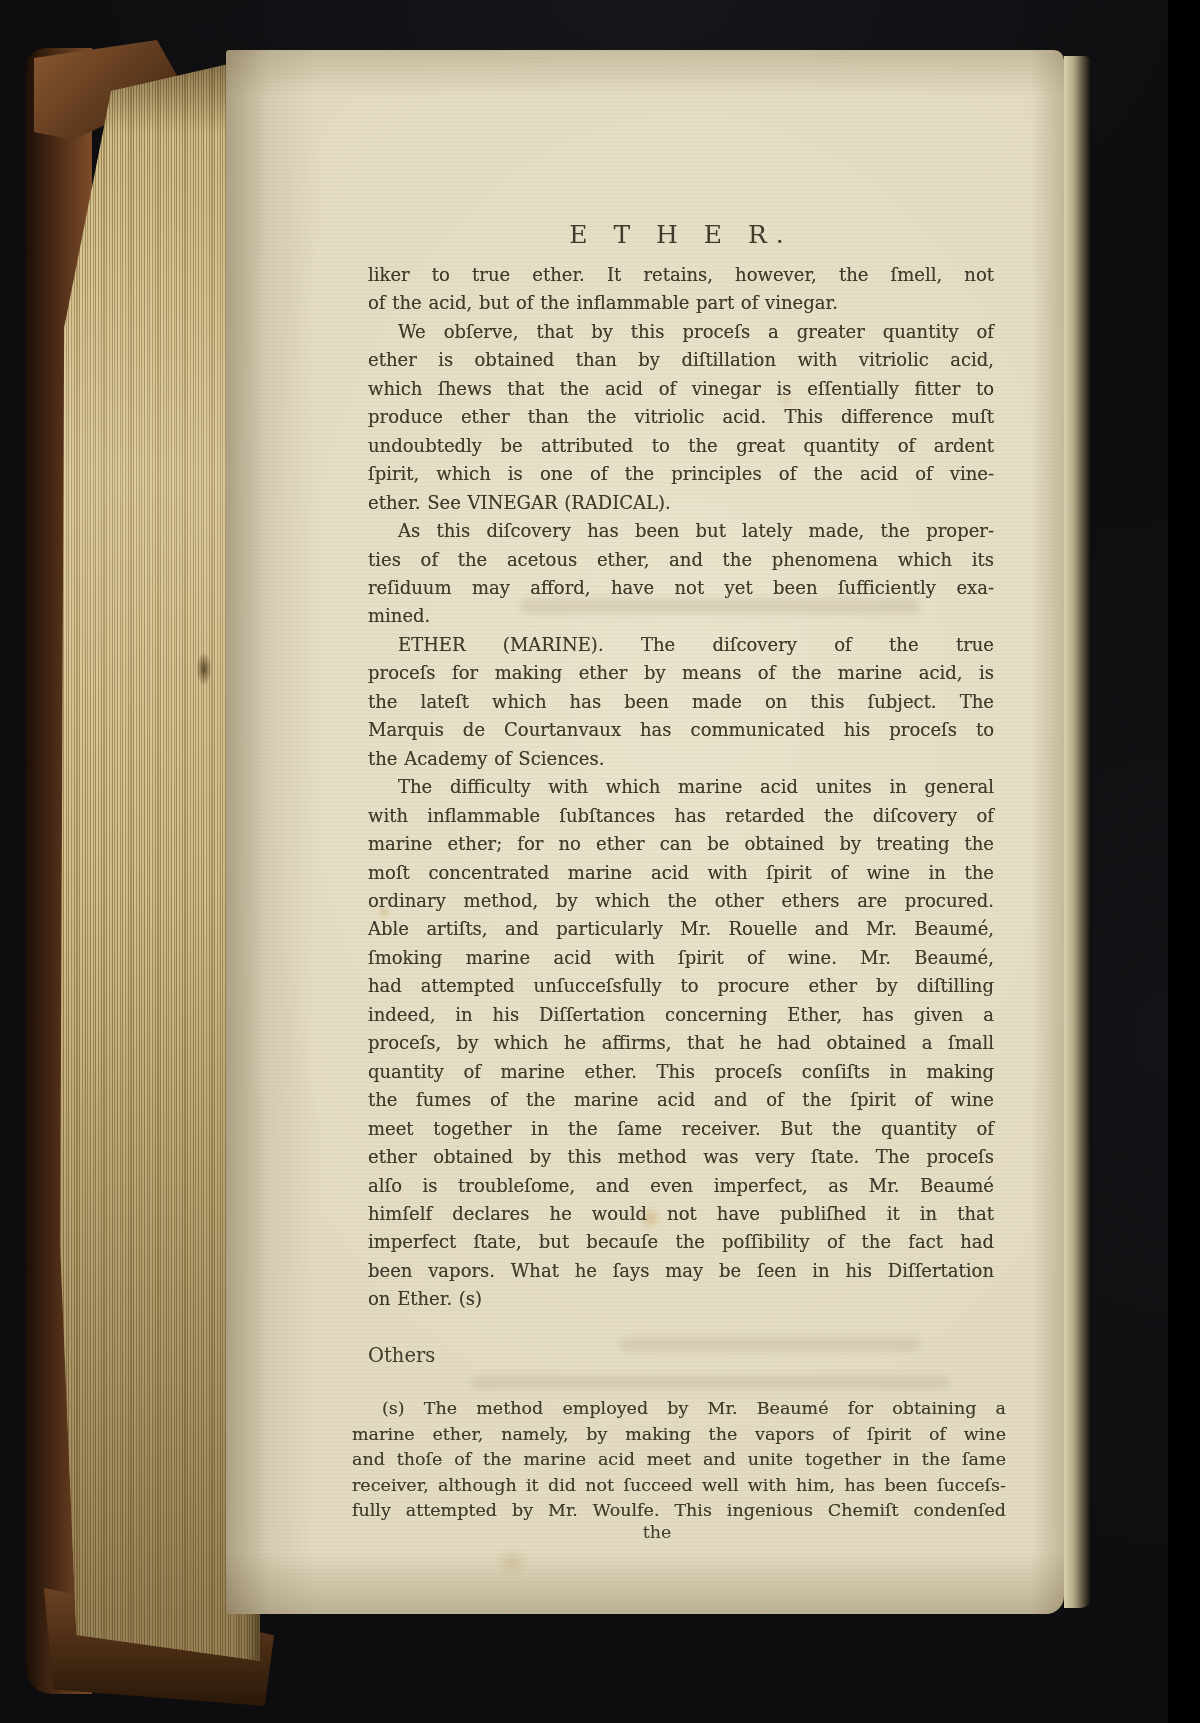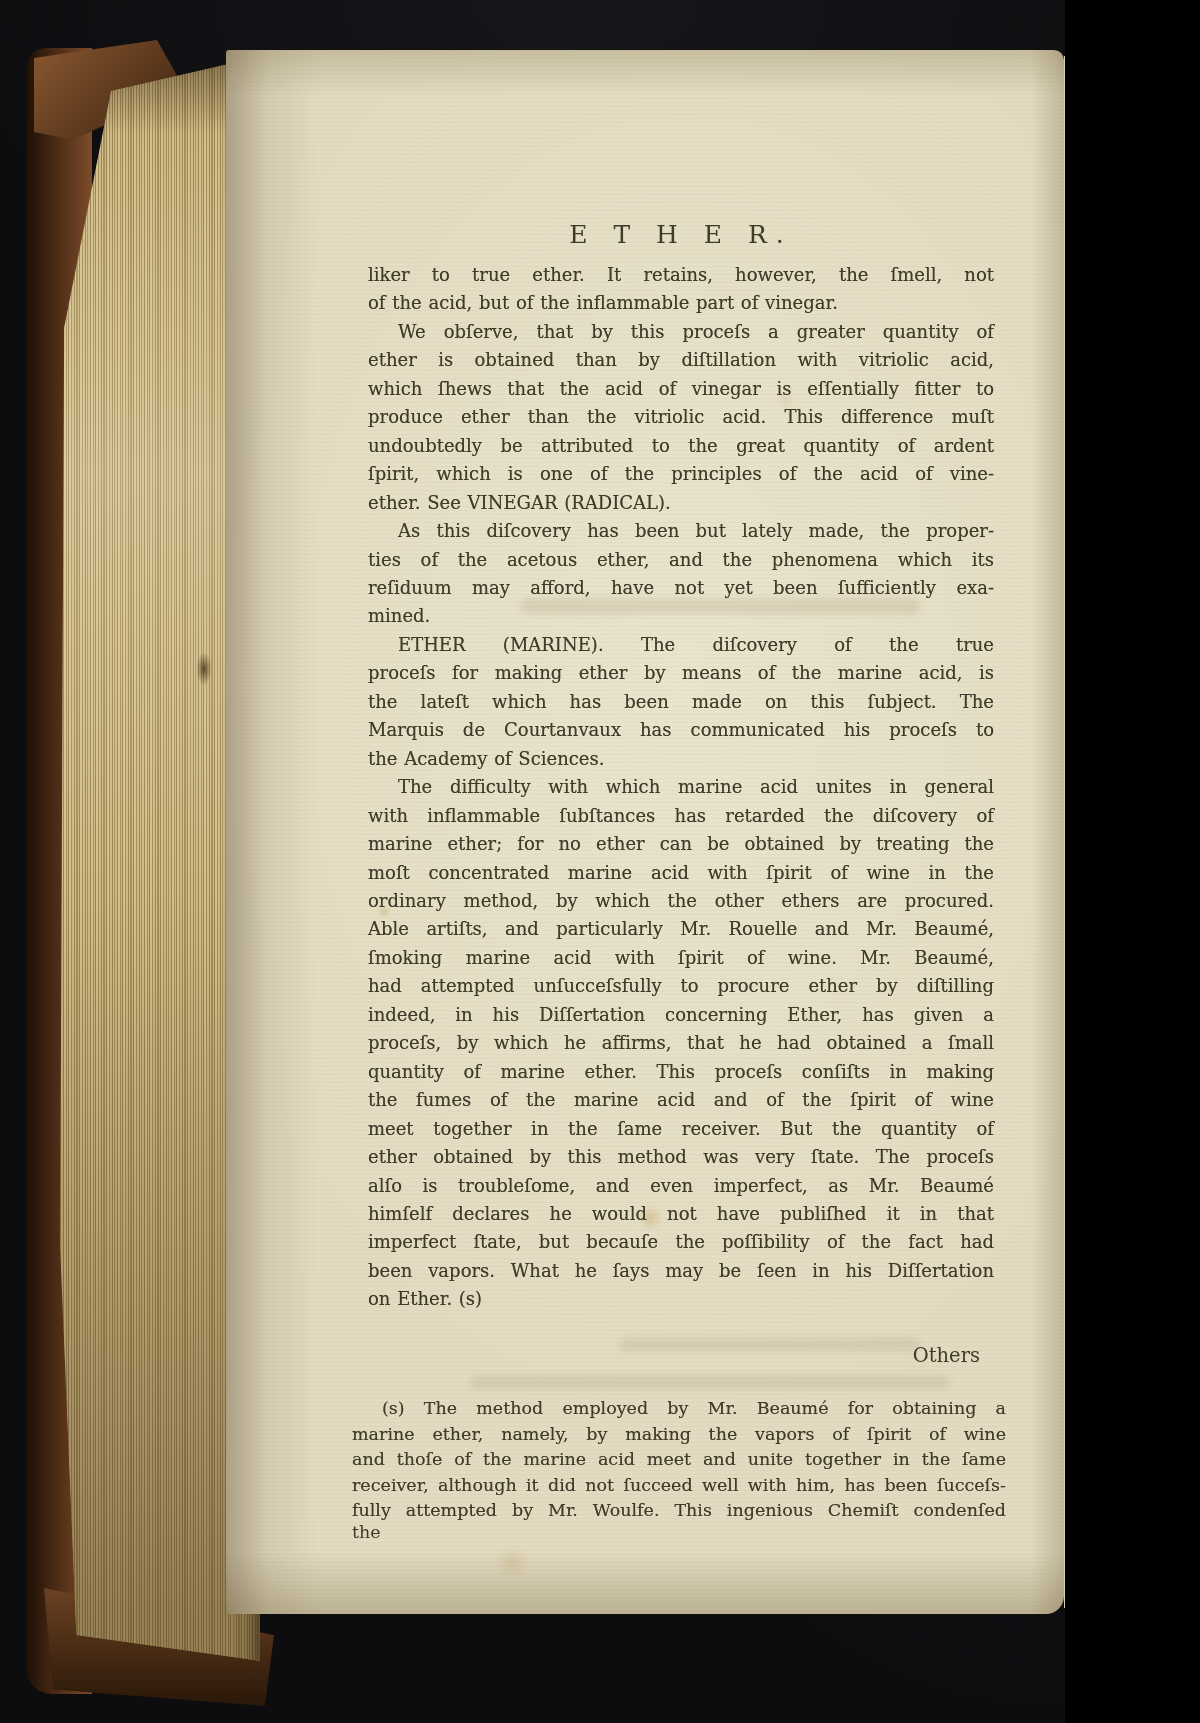--- a/index.html
+++ b/index.html
@@ -1,16 +1,16 @@
 <!DOCTYPE html>
 <html lang="en" style="--backdrop: #0d0c0f; --paper: #e2dbc1; --paper-light: #eae4cd; --ink: #403a2b; --leather: #5e3a1f; --edge-light: #cdb985; --edge-dark: #9b8351;"><head>
 <meta charset="utf-8">
 <style>
   html,body{margin:0;padding:0;background:#000;}
-  .canvas{position:relative;width:1065px;height:1723px;overflow:hidden;
+  .canvas{position:relative;width:1168px;height:1723px;overflow:hidden;
           background:var(--backdrop);font-family:"DejaVu Serif","Liberation Serif",serif;}
   .backdrop{position:absolute;inset:0;
     background:
       radial-gradient(ellipse 900px 500px at 55% 0%, rgba(70,66,72,.18), transparent 70%),
       radial-gradient(ellipse 700px 900px at 100% 60%, rgba(40,38,42,.25), transparent 75%),
       var(--backdrop);}
   
   .leather-spine{position:absolute;left:26px;top:48px;width:66px;height:1646px;
     border-radius:20px 0 0 26px;
     background:linear-gradient(90deg,#1c0f06,#4a2b15 45%,#6b4023 80%,#7d4c29);}
@@ -53,23 +53,23 @@
     font-size:25px;letter-spacing:9px;color:var(--ink);}
   .body-text{position:absolute;left:368px;top:261px;width:626px;
     font-size:18px;line-height:28.45px;color:var(--ink);word-spacing:1px;
     text-shadow:0 0 .5px rgba(58,50,34,.55);}
   .footnote{position:absolute;left:352px;top:1396px;width:654px;
     font-size:17.5px;line-height:25.6px;color:var(--ink);word-spacing:1px;
     text-shadow:0 0 .5px rgba(58,50,34,.5);}
   .line{text-align:justify;text-align-last:justify;}
   .line.lastline{text-align-last:left;}
   .line.indent{padding-left:30px;}
-  .catchword{position:absolute;left:368px;top:1344px;width:626px;text-align:right;
+  .catchword{position:absolute;left:368px;top:1344px;width:626px;text-align:left;
     padding-right:14px;box-sizing:border-box;font-size:19.5px;color:var(--ink);}
-  .footnote-catchword{position:absolute;left:352px;top:1522px;width:654px;text-align:left;
+  .footnote-catchword{position:absolute;left:352px;top:1522px;width:654px;text-align:center;
     padding-right:44px;box-sizing:border-box;font-size:17.5px;color:var(--ink);}
 </style>
 </head>
 <body>
 
 <div class="canvas">
   <div class="backdrop"></div>
   <div class="leather-spine"></div>
   <div class="leather-corner"></div>
   <div class="leather-bottom"></div>

